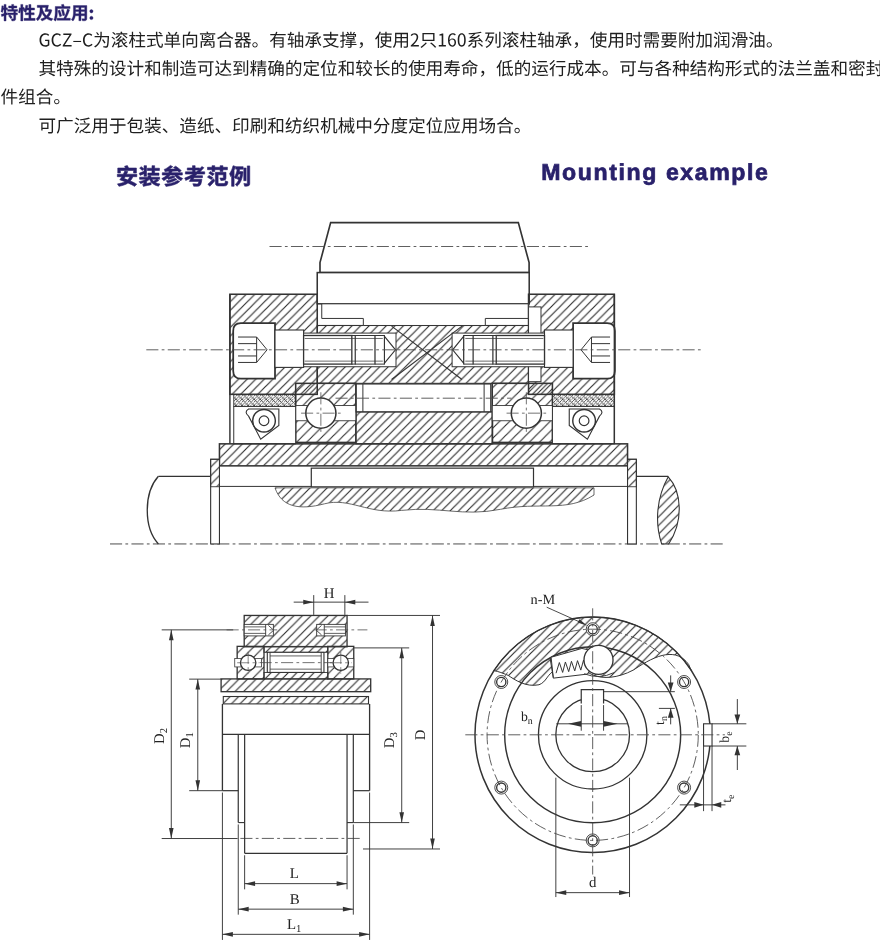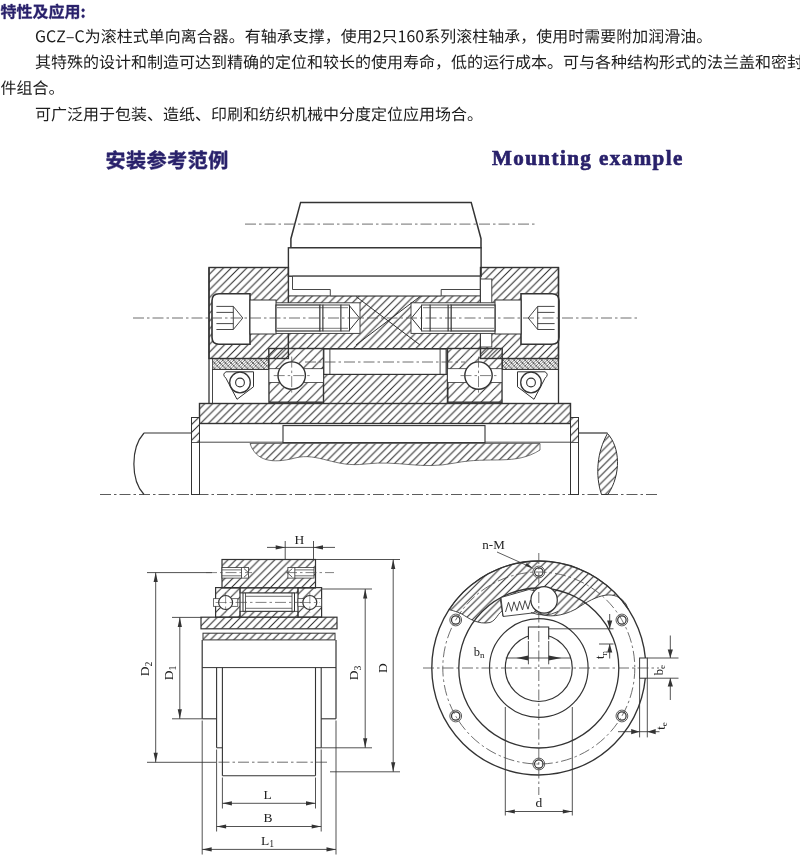--- a/index.html
+++ b/index.html
@@ -1,14 +1,14 @@
 <!DOCTYPE html>
 <html><head><meta charset="utf-8"><style>
 html,body{margin:0;padding:0;width:800px;height:859px;background:#ffffff;overflow:hidden}
-#me{position:absolute;left:492px;top:146px;font-family:Liberation Serif, serif;font-weight:bold;font-size:21px;color:#29216b;letter-spacing:1.45px;white-space:nowrap;-webkit-text-stroke:0.65px #29216b}
+#me{position:absolute;left:492px;top:146px;font-family:Liberation Sans, sans-serif;font-weight:bold;font-size:21px;color:#29216b;letter-spacing:1.45px;white-space:nowrap;-webkit-text-stroke:0.65px #29216b}
 svg{position:absolute;left:0;top:0}
 </style></head><body>
 <svg width="800" height="859" viewBox="0 0 800 859">
 <defs>
       <path id="g0" d="M456 201C498 153 547 86 567 43L658 105C636 148 585 210 543 255H746V46C746 33 741 30 725 29C710 29 656 29 608 31C624 -2 639 -54 643 -88C716 -88 772 -86 810 -68C849 -49 860 -16 860 44V255H958V365H860V456H968V567H746V652H925V761H746V850H632V761H458V652H632V567H401V456H746V365H420V255H540ZM75 771C68 649 51 518 24 438C48 428 92 407 112 393C124 433 135 484 144 540H199V327C138 311 83 297 39 287L64 165L199 206V-90H313V241L400 268L391 379L313 358V540H390V655H313V849H199V655H160L169 753Z"></path>
       <path id="g1" d="M338 56V-58H964V56H728V257H911V369H728V534H933V647H728V844H608V647H527C537 692 545 739 552 786L435 804C425 718 408 632 383 558C368 598 347 646 327 684L269 660V850H149V645L65 657C58 574 40 462 16 395L105 363C126 435 144 543 149 627V-89H269V597C286 555 301 512 307 482L363 508C354 487 344 467 333 450C362 438 416 411 440 395C461 433 480 481 497 534H608V369H413V257H608V56Z"></path>
       <path id="g2" d="M85 800V678H244V613C244 449 224 194 25 23C51 0 95 -51 113 -83C260 47 324 213 351 367C395 273 449 191 518 123C448 75 369 40 282 16C307 -9 337 -58 352 -90C450 -58 539 -15 616 42C693 -11 785 -53 895 -81C913 -47 949 6 977 32C876 54 790 88 717 132C810 232 879 363 917 534L835 567L812 562H675C692 638 709 724 722 800ZM615 205C494 311 418 455 370 630V678H575C557 595 536 511 517 448H764C730 352 680 271 615 205Z"></path>
       <path id="g3" d="M258 489C299 381 346 237 364 143L477 190C455 283 407 421 363 530ZM457 552C489 443 525 300 538 207L654 239C638 333 601 470 566 580ZM454 833C467 803 482 767 493 733H108V464C108 319 102 112 27 -30C56 -42 111 -78 133 -99C217 56 230 303 230 464V620H952V733H627C614 772 594 822 575 861ZM215 63V-50H963V63H715C804 210 875 382 923 541L795 584C758 414 685 213 589 63Z"></path>
       <path id="g4" d="M142 783V424C142 283 133 104 23 -17C50 -32 99 -73 118 -95C190 -17 227 93 244 203H450V-77H571V203H782V53C782 35 775 29 757 29C738 29 672 28 615 31C631 0 650 -52 654 -84C745 -85 806 -82 847 -63C888 -45 902 -12 902 52V783ZM260 668H450V552H260ZM782 668V552H571V668ZM260 440H450V316H257C259 354 260 390 260 423ZM782 440V316H571V440Z"></path>
       <path id="g5" d="M163 366C215 366 254 407 254 461C254 516 215 557 163 557C110 557 71 516 71 461C71 407 110 366 163 366ZM163 -14C215 -14 254 28 254 82C254 137 215 178 163 178C110 178 71 137 71 82C71 28 110 -14 163 -14Z"></path>

